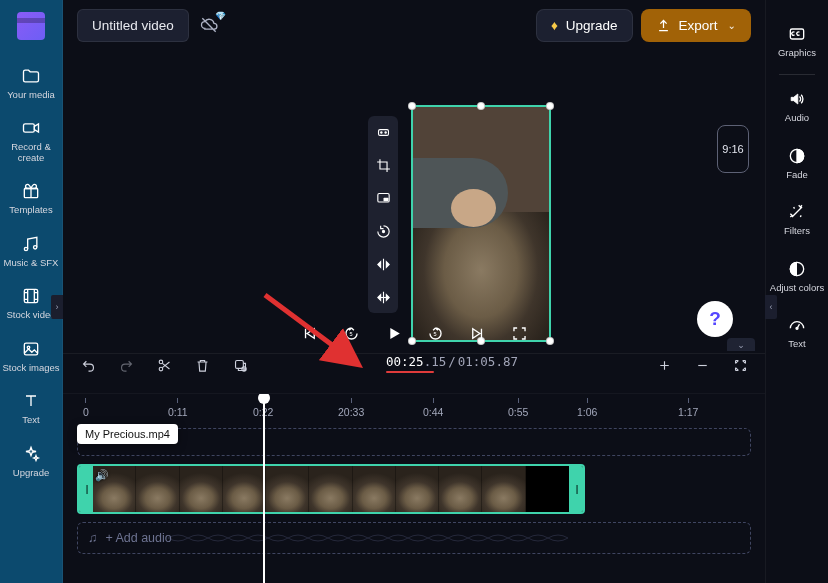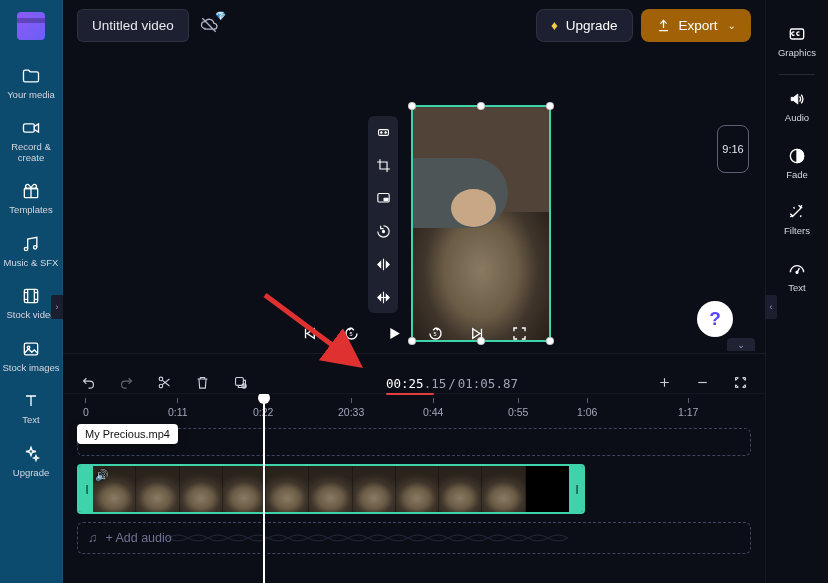--- a/index.html
+++ b/index.html
@@ -46,21 +46,21 @@
 
 .aspect-pill { position:absolute; right:16px; top:75px; width:32px; height:48px; border:1px solid #5d6175; border-radius:8px; display:flex; align-items:center; justify-content:center; font-size:11px; color:#e4e6ef; cursor:pointer; }
 .help-fab { position:absolute; right:32px; bottom:16px; width:36px; height:36px; background:#fff; border-radius:50%; display:flex; align-items:center; justify-content:center; color:#5546ff; font-weight:700; font-size:19px; cursor:pointer; }
 .expand-tab{ position:absolute; right:10px; bottom:2px; width:28px; height:13px; background:#1f2333; border-radius:4px 4px 0 0; display:flex; align-items:center; justify-content:center; color:#9aa0b4; font-size:9px; cursor:pointer; }
 
 .playback-bar { position:absolute; bottom:8px; left:0; right:0; display:flex; justify-content:center; gap:18px; align-items:center; }
 .playback-bar .pbtn { width:24px; height:24px; display:flex; align-items:center; justify-content:center; color:#e4e6ef; cursor:pointer; }
 .playback-bar .pbtn svg { width:19px; height:19px; stroke:#fff; fill:none; }
 .playback-bar .play svg { fill:#fff; stroke:none; }
 
-.toolbar-row { height: 40px; border-top:1px solid rgba(255,255,255,.06); display:flex; align-items:flex-end; padding:0 14px; gap:16px; }
+.toolbar-row { height: 40px; border-top:1px solid rgba(255,255,255,.06); display:flex; align-items:flex-start; padding:0 14px; gap:16px; }
 .toolbar-row .tbtn { width:22px; height:22px; color:#cdd0dc; display:flex; align-items:center; justify-content:center; cursor:pointer; }
 .toolbar-row .tbtn svg{width:17px;height:17px;stroke:currentColor;fill:none;}
 .timecode { font-size:12.5px; font-family: "SFMono-Regular", Consolas, monospace; position:relative; padding-bottom:2px; }
 .timecode .cur { color:#fff; }
 .timecode .cur-frac { color:#a1a4b7; }
 .timecode .sep { color:#a1a4b7; margin:0 2px;}
 .timecode .tot { color:#a1a4b7; }
 .timecode .underline { position:absolute; bottom:-2px; left:0; width:48px; height:2px; background:#e03b3b; border-radius:1px; }
 .zoom-controls { display:flex; gap:16px; }
 
@@ -434,20 +434,27 @@
       <span>Fade</span>
     </div>
     <div class="nav-item">
       <svg viewBox="0 0 24 24" fill="none" stroke-width="1.6">
           <path d="M6 18l12-12M14 4l2 2 2-2M4 14l2 2-2 2M8 6l1 2M16 18l1-2"></path>
         </svg>
       <span>Filters</span>
     </div>
     <div class="nav-item">
       <svg viewBox="0 0 24 24" fill="none" stroke-width="1.6">
+          <circle cx="12" cy="12" r="8"></circle>
+          <path d="M12 4a8 8 0 000 16" fill="#fff"></path>
+        </svg>
+      <span>Adjust colors</span>
+    </div>
+    <div class="nav-item">
+      <svg viewBox="0 0 24 24" fill="none" stroke-width="1.6">
           <path d="M4 16a8 8 0 0116 0"></path>
           <path d="M12 16l3-5"></path>
           <circle cx="12" cy="16" r="1.2" fill="#fff"></circle>
         </svg>
       <span>Text</span>
     </div>
     <div class="rnav-chevron">‹</div>
   </div>
 </div>
 

